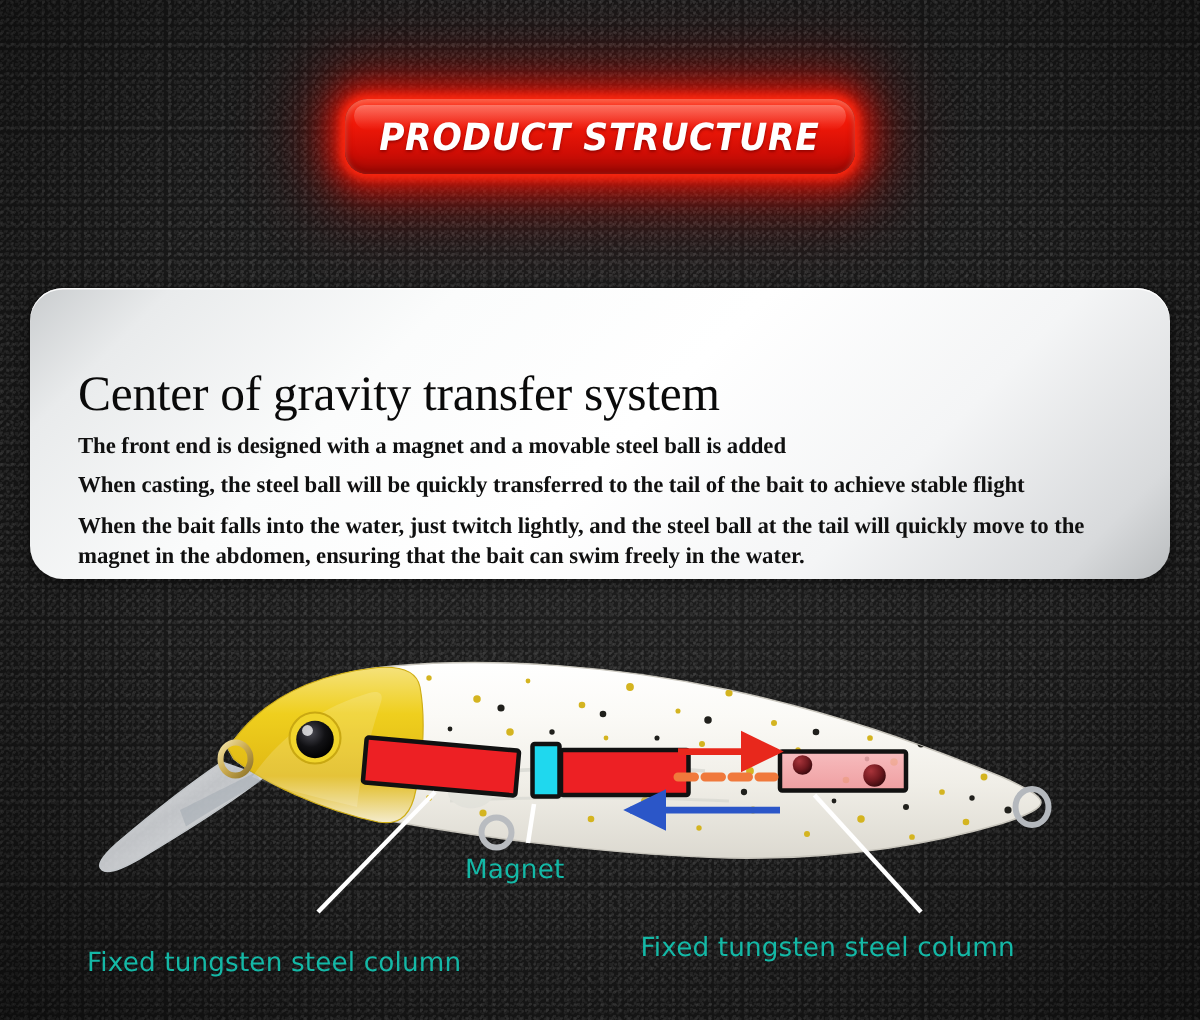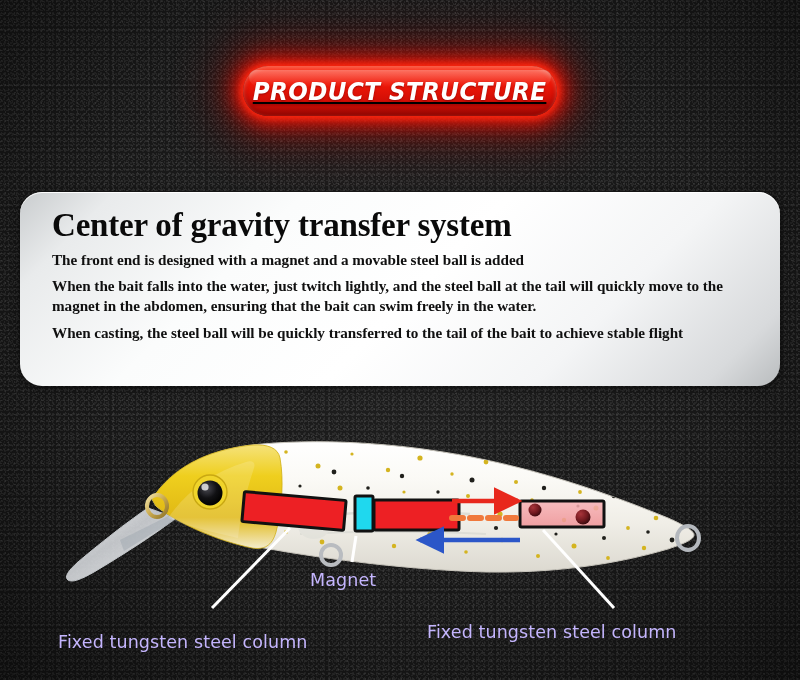--- a/index.html
+++ b/index.html
@@ -32,31 +32,31 @@
     background:radial-gradient(ellipse at 50% 45%, rgba(255,255,255,.035) 0%, rgba(0,0,0,0) 55%, rgba(0,0,0,.45) 100%);
   }
 
   
   #banner-wrap {
     position:absolute; left:0; right:0; top:66px;
     display:flex; justify-content:center; align-items:center;
   }
   .banner-glow {
     position:relative;
-    width:314px; height:50px;
-    border-radius:25px;
+    width:340px; height:50px;
+    border-radius:15px;
     background:linear-gradient(180deg,#ff3b22 0%,#f01808 34%,#cf0d05 72%,#a50a04 100%);
     box-shadow:
       0 0 6px 3px rgba(255,40,16,.95),
       0 0 16px 8px rgba(240,22,8,.72),
       0 0 30px 15px rgba(215,14,6,.45),
       0 0 52px 26px rgba(180,10,4,.26),
       inset 0 2px 4px rgba(255,150,130,.55),
       inset 0 -3px 6px rgba(110,0,0,.5);
-    display:flex; align-items:center; justify-content:center;text-decoration:underline;
+    display:flex; align-items:center; justify-content:center;
   }
   .banner-glow::before {
     content:""; position:absolute;
     left:6px; right:6px; top:4px; height:17px;
     border-radius:14px 14px 20px 20px;
     background:linear-gradient(180deg, rgba(255,255,255,.30), rgba(255,255,255,0));
     pointer-events:none;
   }
   #banner-text {
     position:relative; z-index:2;
@@ -77,44 +77,45 @@
     left:20px; top:192px;
     width:760px; height:194px;
     border-radius:22px;
     background:
       linear-gradient(135deg,#c9ccce 0%,#e9ebec 10%,#fbfcfc 30%,#ffffff 52%,#f4f5f6 74%,#d8dadc 92%,#b9bcbe 100%);
     box-shadow:0 2px 10px rgba(0,0,0,.55), inset 0 1px 0 rgba(255,255,255,.9);
     padding:16px 30px 0 32px;
   }
   #panel-heading {
     font-family:"Liberation Serif", serif;
-    font-weight:bold;
+    font-weight:normal;
     font-size:33px;
     color:#0a0a0a;
     letter-spacing:-.2px;
     line-height:1.08;
     margin-bottom:6px;
+    margin-top:38px;
   }
   .panel-para {
     font-family:"Liberation Serif", serif;
     font-weight:bold;
     font-size:15.2px;
     color:#101010;
     line-height:1.30;
     margin-bottom:7px;
     letter-spacing:-.05px;
   }
 
   
   #lure-stage { position:absolute; left:0; top:400px; width:800px; height:200px; }
 
   
   .callout {
     position:absolute;
-    color:#c4b5fd;
+    color:#14b8a6;
     font-family:"DejaVu Sans", sans-serif;
     font-size:17.5px;
     letter-spacing:.1px;
     white-space:nowrap;
   }
   #label-magnet { left:310px; top:570px; }
   #label-fixed  { left:58px;  top:632px; }
   #label-move   { left:427px; top:622px; }
 </style>
 </head>
@@ -125,22 +126,22 @@
 
 <div id="banner-wrap">
   <div class="banner-glow">
     <span id="banner-text">PRODUCT STRUCTURE</span>
   </div>
 </div>
 
 <div id="info-panel">
   <div id="panel-heading">Center of gravity transfer system</div>
   <div class="panel-para">The front end is designed with a magnet and a movable steel ball is added</div>
+  <div class="panel-para">When casting, the steel ball will be quickly transferred to the tail of the bait to achieve stable flight</div>
   <div class="panel-para">When the bait falls into the water, just twitch lightly, and the steel ball at the tail will quickly move to the magnet in the abdomen, ensuring that the bait can swim freely in the water.</div>
-  <div class="panel-para">When casting, the steel ball will be quickly transferred to the tail of the bait to achieve stable flight</div>
 </div>
 
 <div id="lure-stage">
 <svg width="800" height="260" viewBox="0 0 800 260">
   <defs>
     <linearGradient id="bodyGrad" x1="0" y1="0" x2="0" y2="1">
       <stop offset="0%" stop-color="#ffffff"></stop>
       <stop offset="28%" stop-color="#fbfaf6"></stop>
       <stop offset="62%" stop-color="#f0eee7"></stop>
       <stop offset="100%" stop-color="#dcd9d0"></stop>

